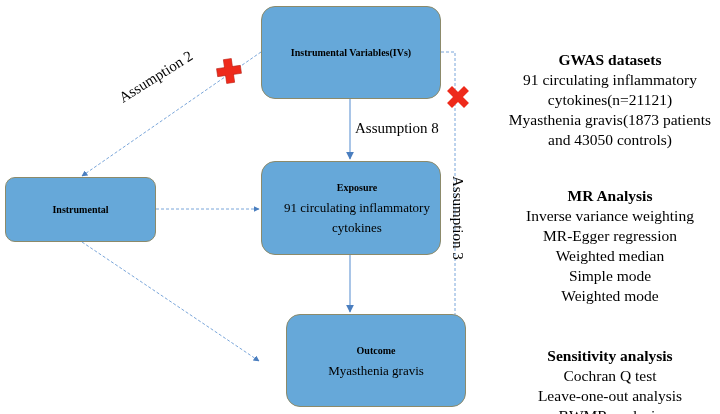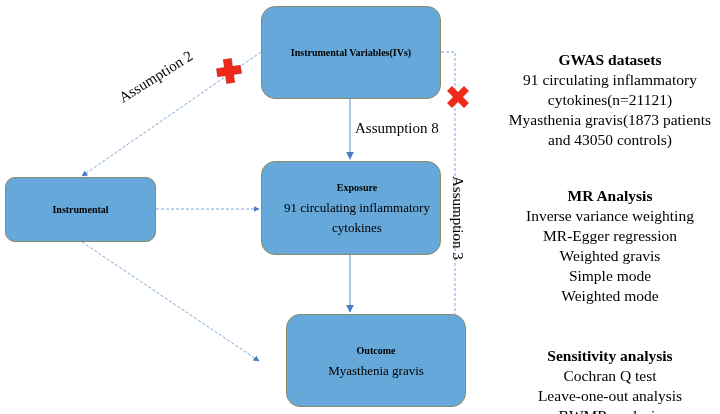--- a/index.html
+++ b/index.html
@@ -91,21 +91,21 @@
   <div>91 circulating inflammatory</div>
   <div>cytokines(n=21121)</div>
   <div>Myasthenia gravis(1873 patients</div>
   <div>and 43050 controls)</div>
 </div>
 
 <div class="panel" id="mr">
   <div class="ptitle">MR Analysis</div>
   <div>Inverse variance weighting</div>
   <div>MR-Egger regression</div>
-  <div>Weighted gravis</div>
+  <div>Weighted median</div>
   <div>Simple mode</div>
   <div>Weighted mode</div>
 </div>
 
 <div class="panel" id="sens">
   <div class="ptitle">Sensitivity analysis</div>
   <div>Cochran Q test</div>
   <div>Leave-one-out analysis</div>
   <div>BWMR analysis</div>
 </div>

